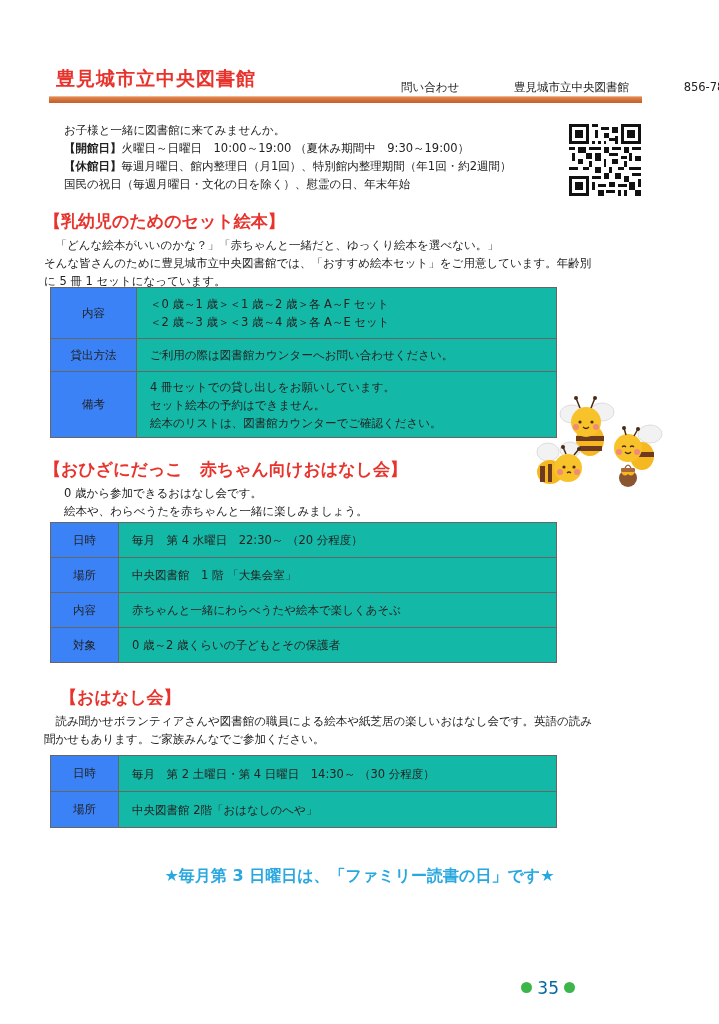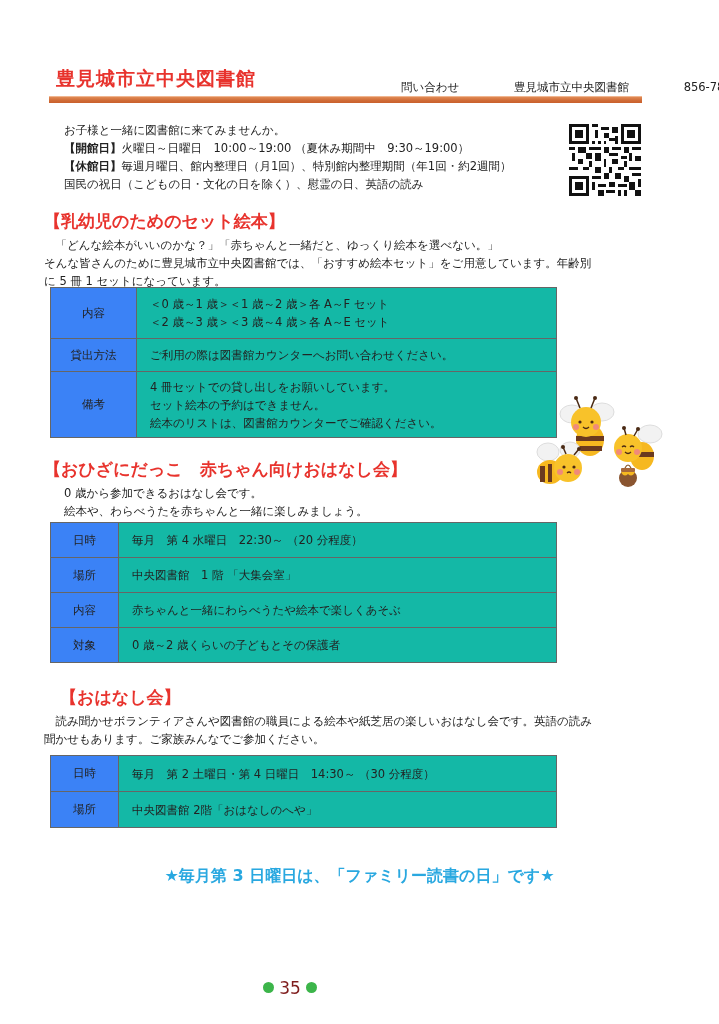--- a/index.html
+++ b/index.html
@@ -22,41 +22,41 @@
 
     table.info { position: absolute; border-collapse: collapse; font-size: 11.5px; color: #222; }
     table.info td { border: 1px solid #666; }
     table.info td.label { background: #3b82f6; text-align: center; }
     table.info td.value { background: #14b8a6; padding-left: 13px; line-height: 18px; }
 
     .bees { position: absolute; left: 530px; top: 392px; width: 150px; height: 110px; }
 
     .banner { position: absolute; left: 0; width: 719px; top: 860px; text-align: center; font-size: 16px; font-weight: bold; color: #29a8e0; margin-top: 6px; }
 
-    .page-num { position: absolute; left: 0; width: 580px; top: 978px; text-align: center; font-size: 17px; color: #7f1d1d; }
+    .page-num { position: absolute; left: 0; width: 580px; top: 978px; text-align: right; font-size: 17px; color: #0369a1; }
     .dot { display: inline-block; width: 11px; height: 11px; border-radius: 50%; background: #3cb54a; vertical-align: 1px; margin: 0 5px; }
   </style>
 </head>
 <body>
 
 <div class="header">
   <div class="header-title">豊見城市立中央図書館</div>
   <div class="header-contact">
     <span>問い合わせ</span>
     <span>豊見城市立中央図書館</span>
     <span>856-7889</span>
   </div>
   <div class="header-bar"></div>
 </div>
 
 <div class="intro">
   <div>お子様と一緒に図書館に来てみませんか。</div>
   <div><b>【開館日】</b><span>火曜日～日曜日　10:00～19:00 （夏休み期間中　9:30～19:00）</span></div>
   <div><b>【休館日】</b><span>毎週月曜日、館内整理日（月1回）、特別館内整理期間（年1回・約2週間）</span></div>
-  <div>国民の祝日（こどもの日・文化の日を除く）、慰霊の日、英語の読み</div>
+  <div>国民の祝日（毎週月曜日・文化の日を除く）、慰霊の日、年末年始</div>
 </div>
 
 <svg class="qr" viewBox="0 0 25 25" shape-rendering="crispEdges">
   <rect width="25" height="25" fill="#fff"></rect>
   <g fill="#111">
     <rect x="0" y="0" width="7" height="7"></rect>
       <rect x="1" y="1" width="5" height="5" fill="#fff"></rect>
       <rect x="2" y="2" width="3" height="3"></rect>
     <rect x="18" y="0" width="7" height="7"></rect>
       <rect x="19" y="1" width="5" height="5" fill="#fff"></rect>

